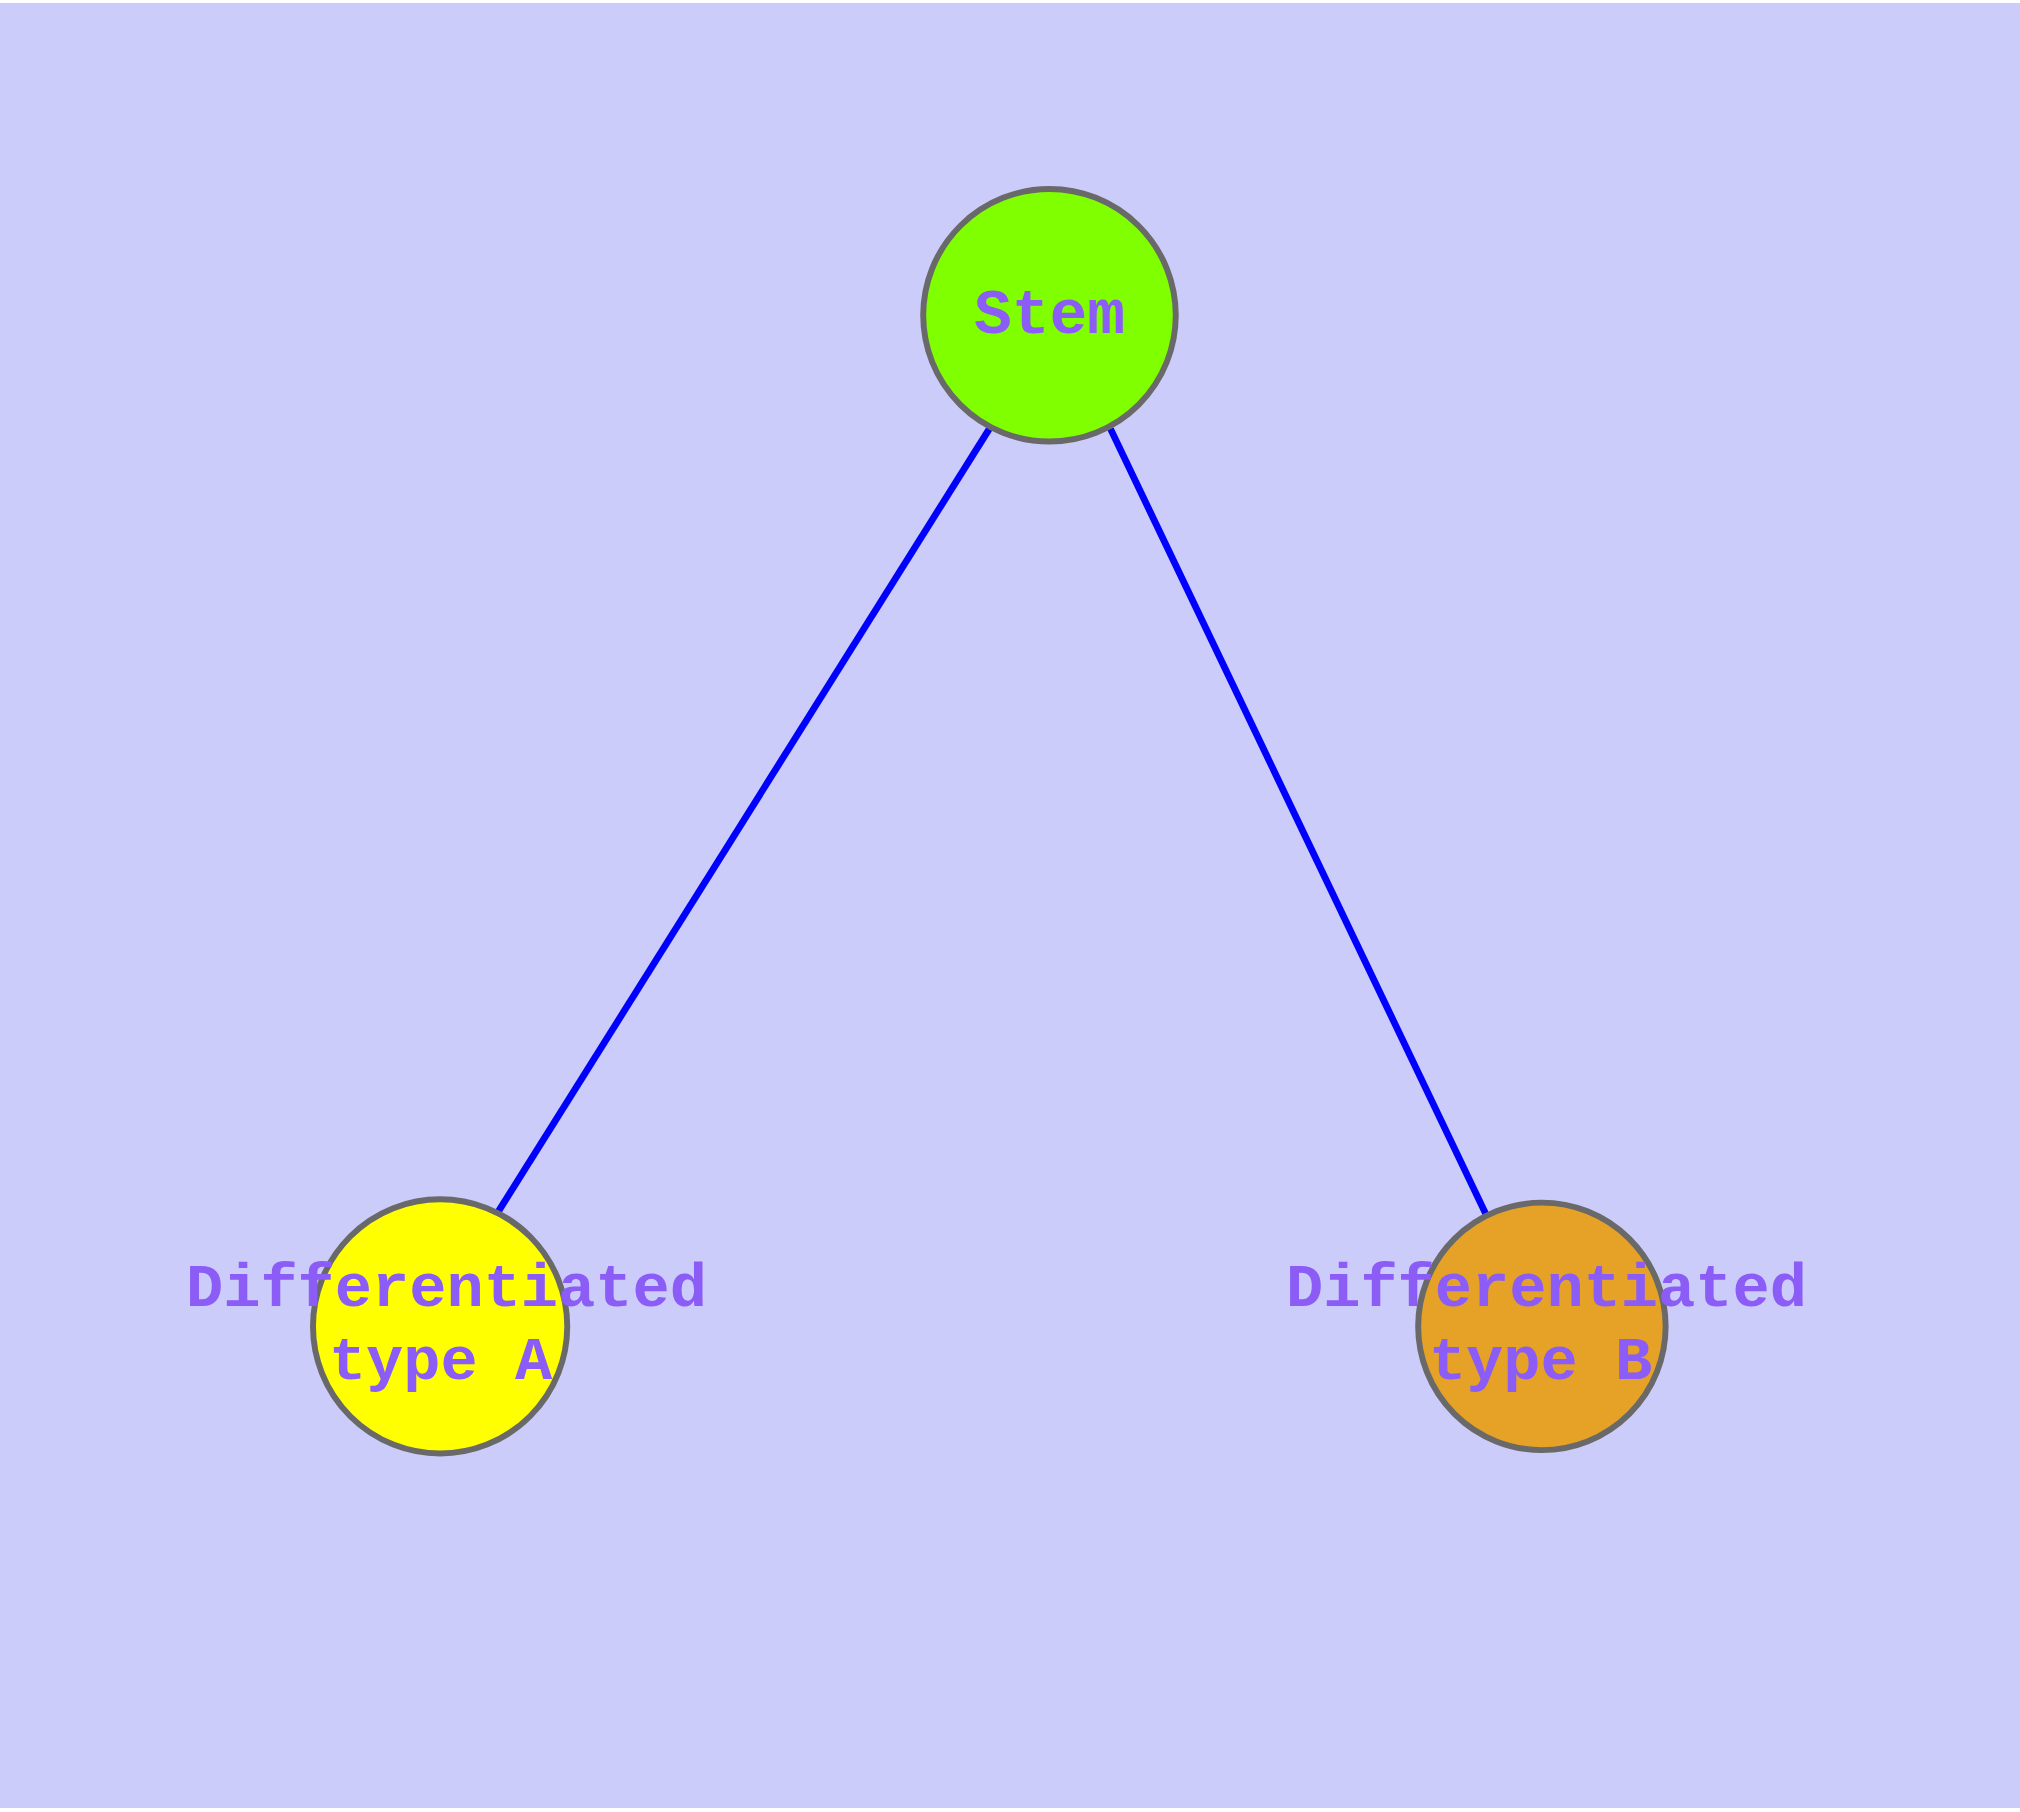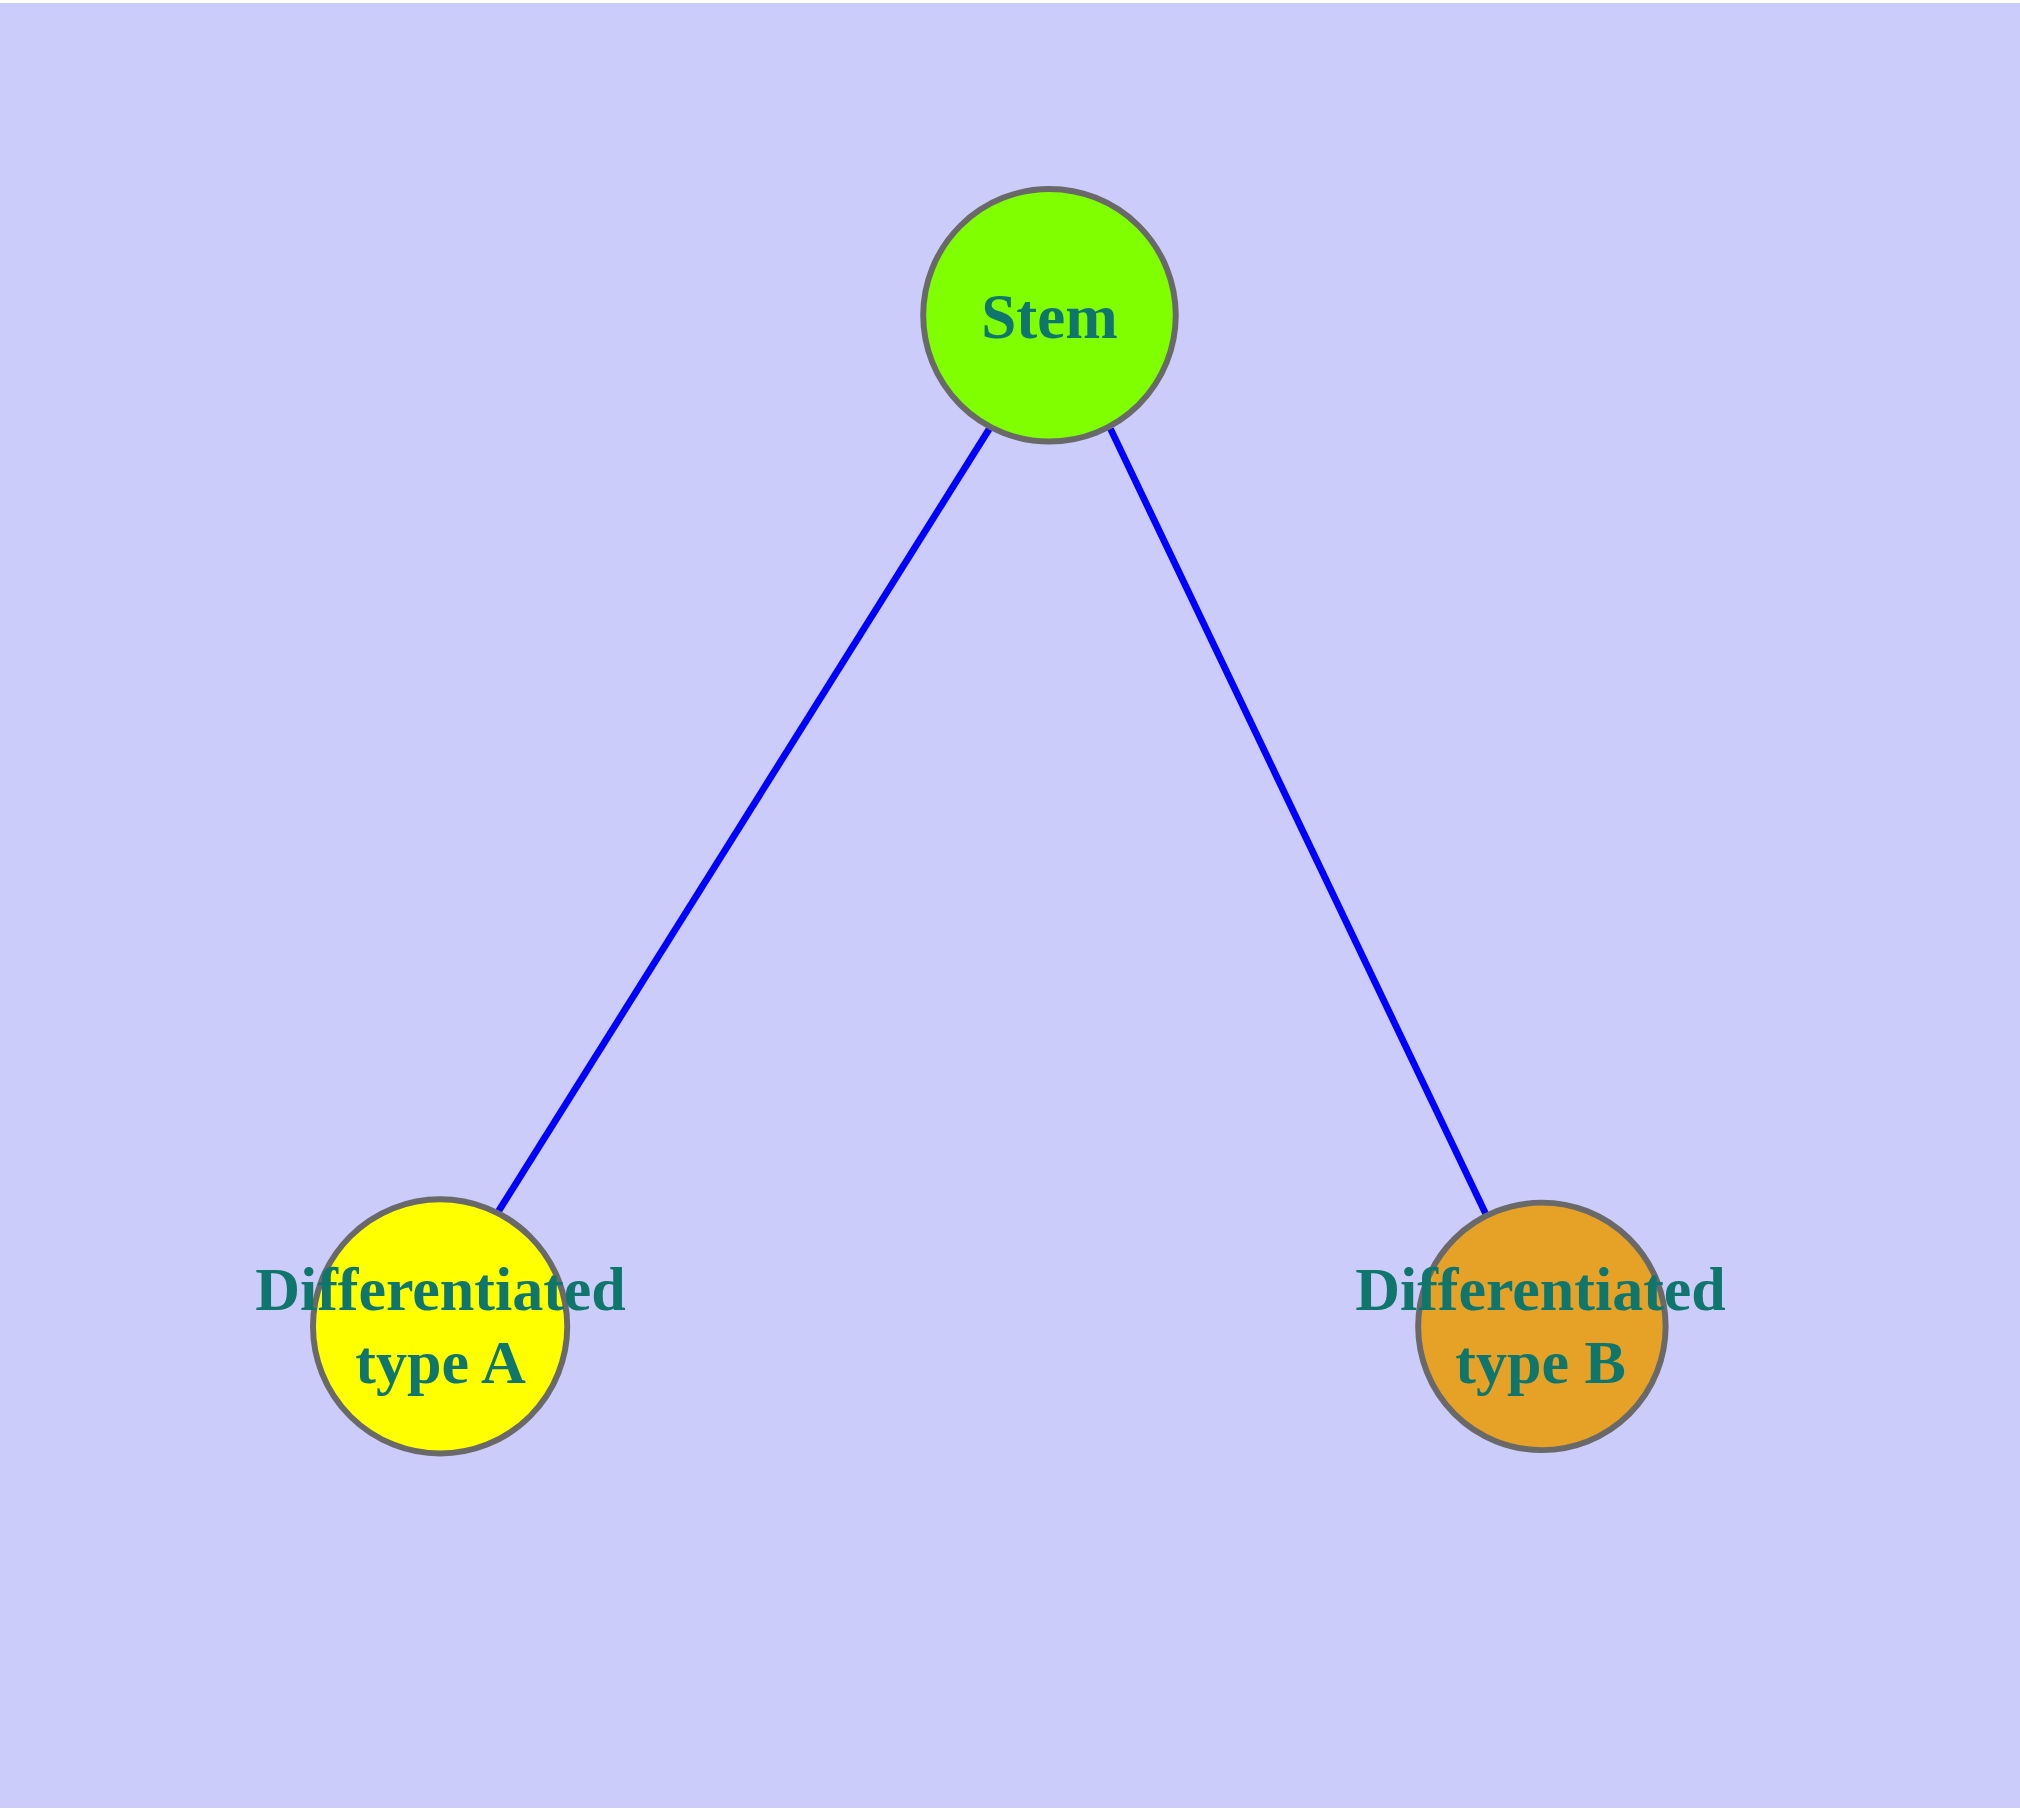--- a/index.html
+++ b/index.html
@@ -25,27 +25,27 @@
   }
   #graph-svg {
     position: absolute;
     left: 0;
     top: 0;
     width: 2021px;
     height: 1812px;
   }
   .node-label {
     position: absolute;
-    color: #0f766e;
+    color: #8b5cf6;
     font-weight: bold;
     text-align: center;
     white-space: pre;
     line-height: 1.18;
     pointer-events: none;
-    font-family: Liberation Serif, serif;
+    font-family: Liberation Mono, monospace;
   }
   #label-stem {
     font-size: 63px;
     left: 795px;
     top: 280px;
     width: 509px;
   }
   #label-diff-a {
     font-size: 62px;
     left: 186px;

